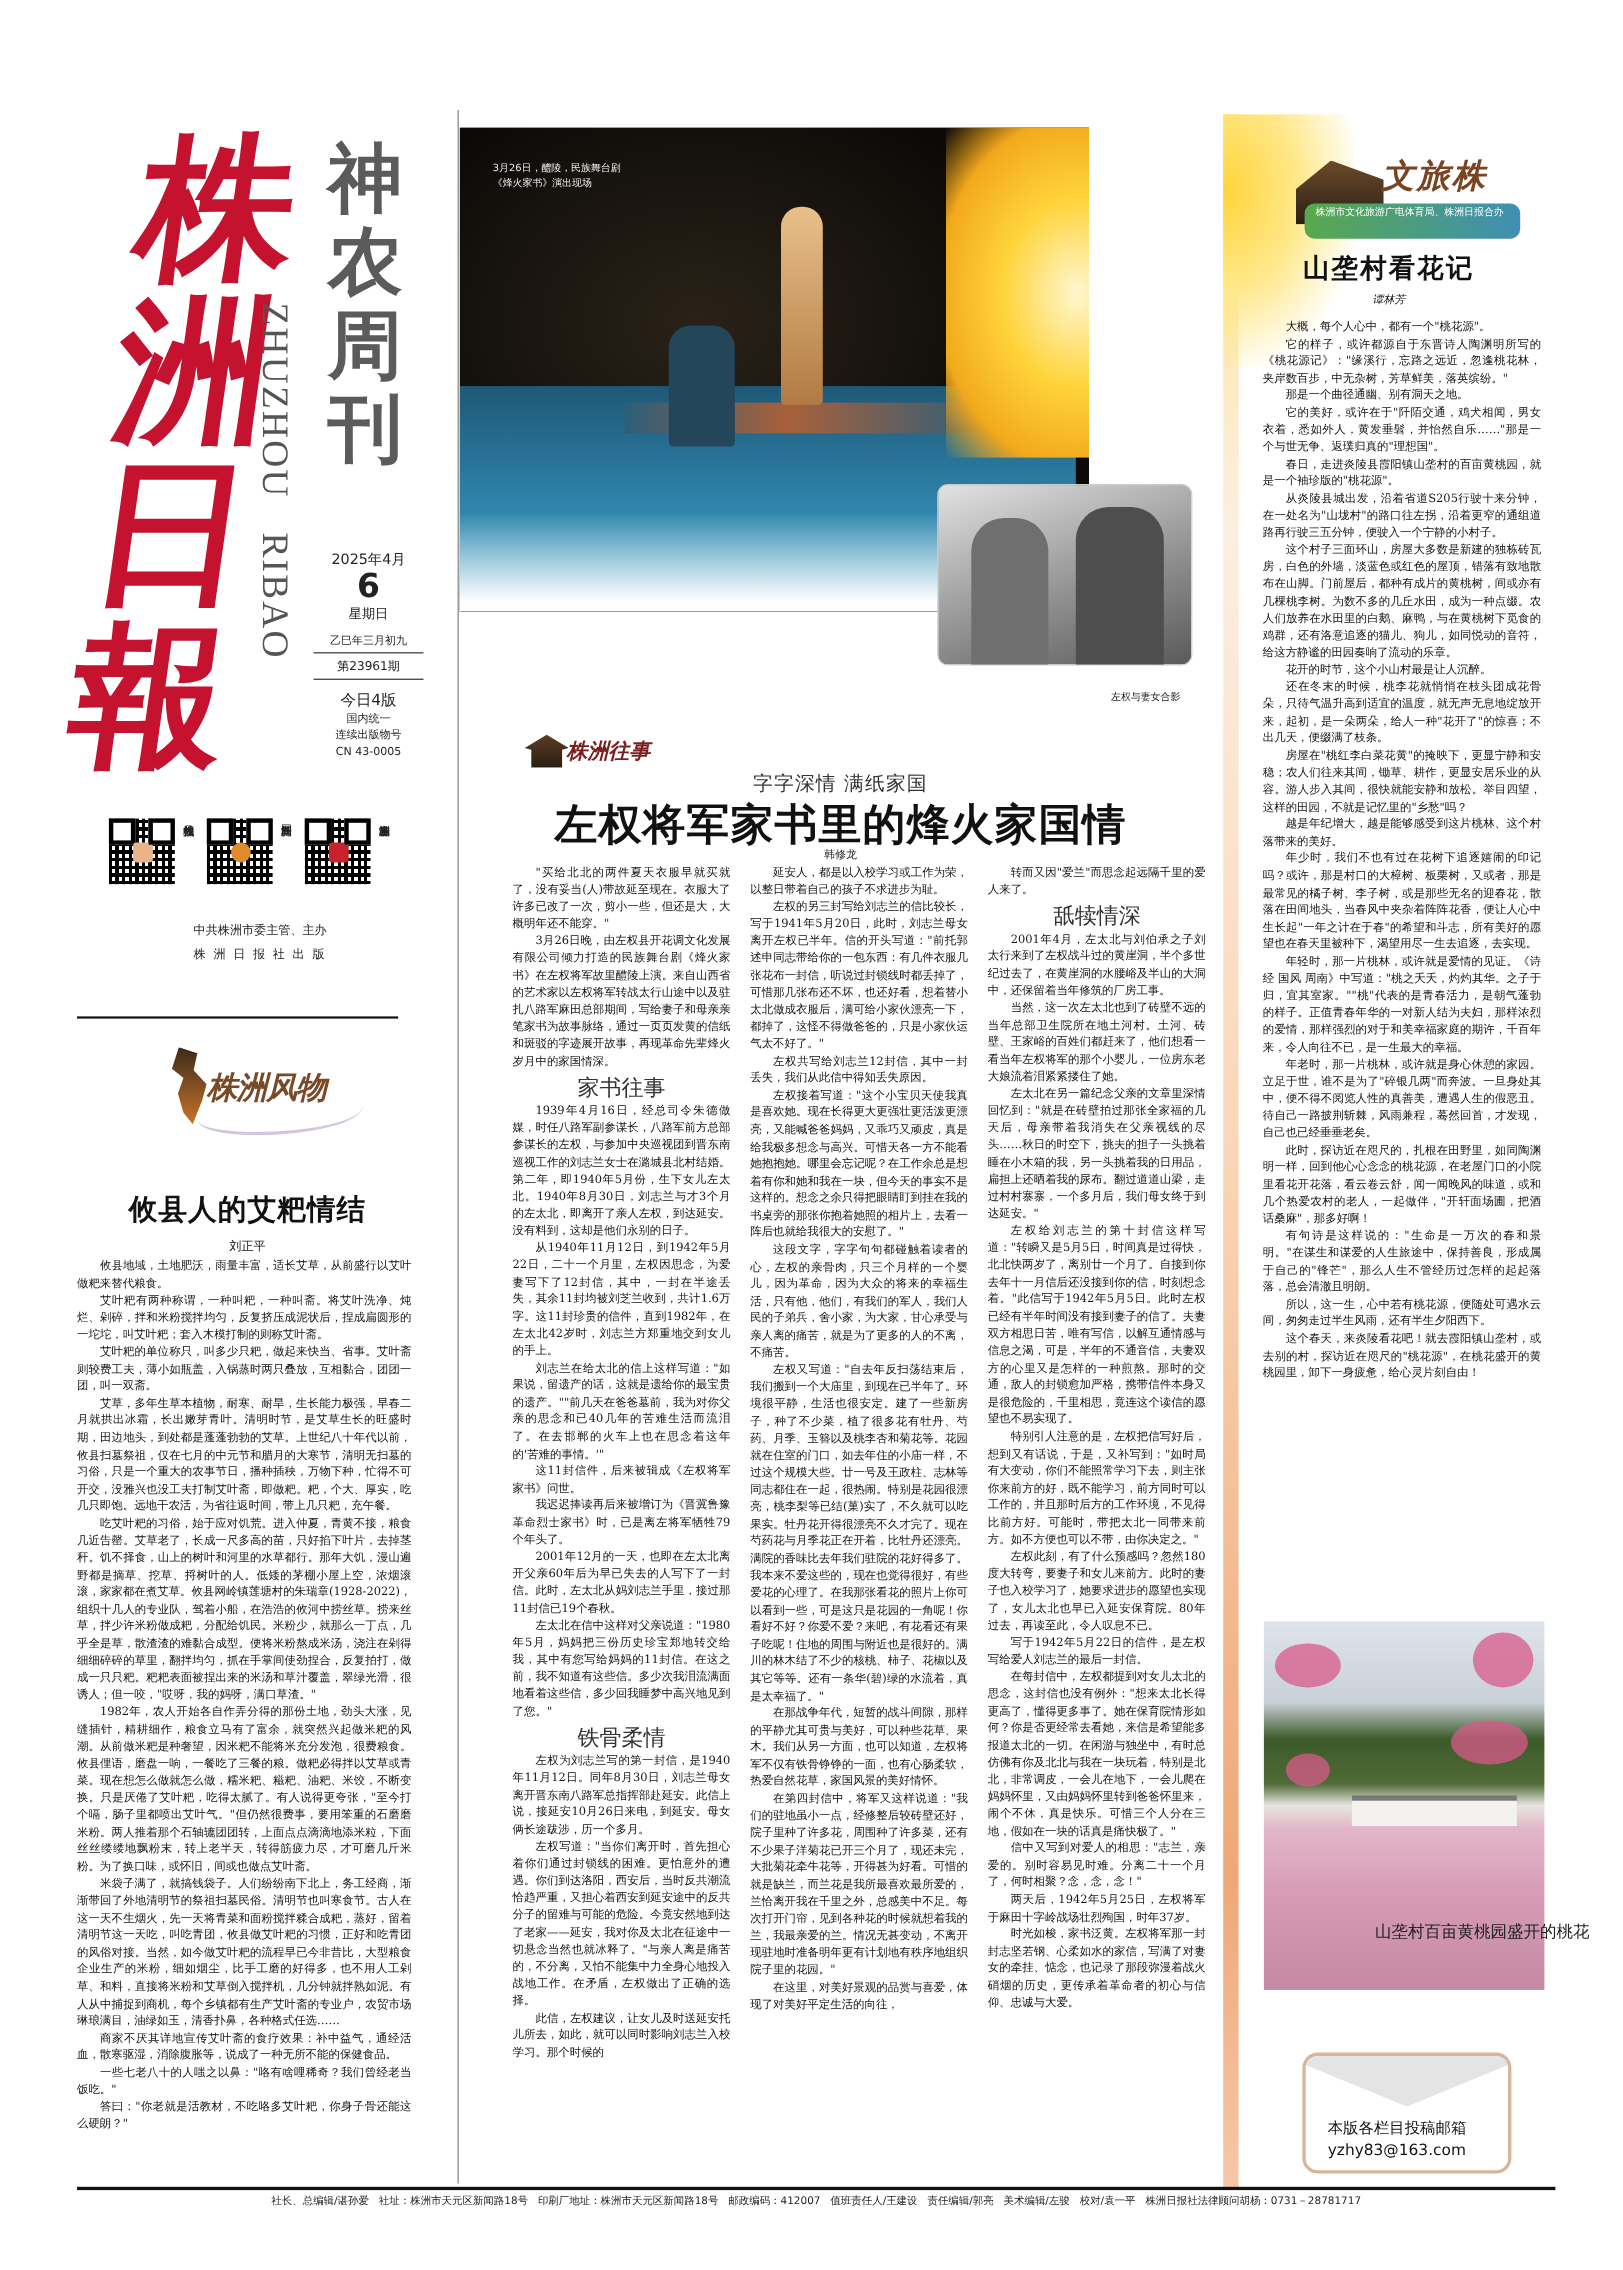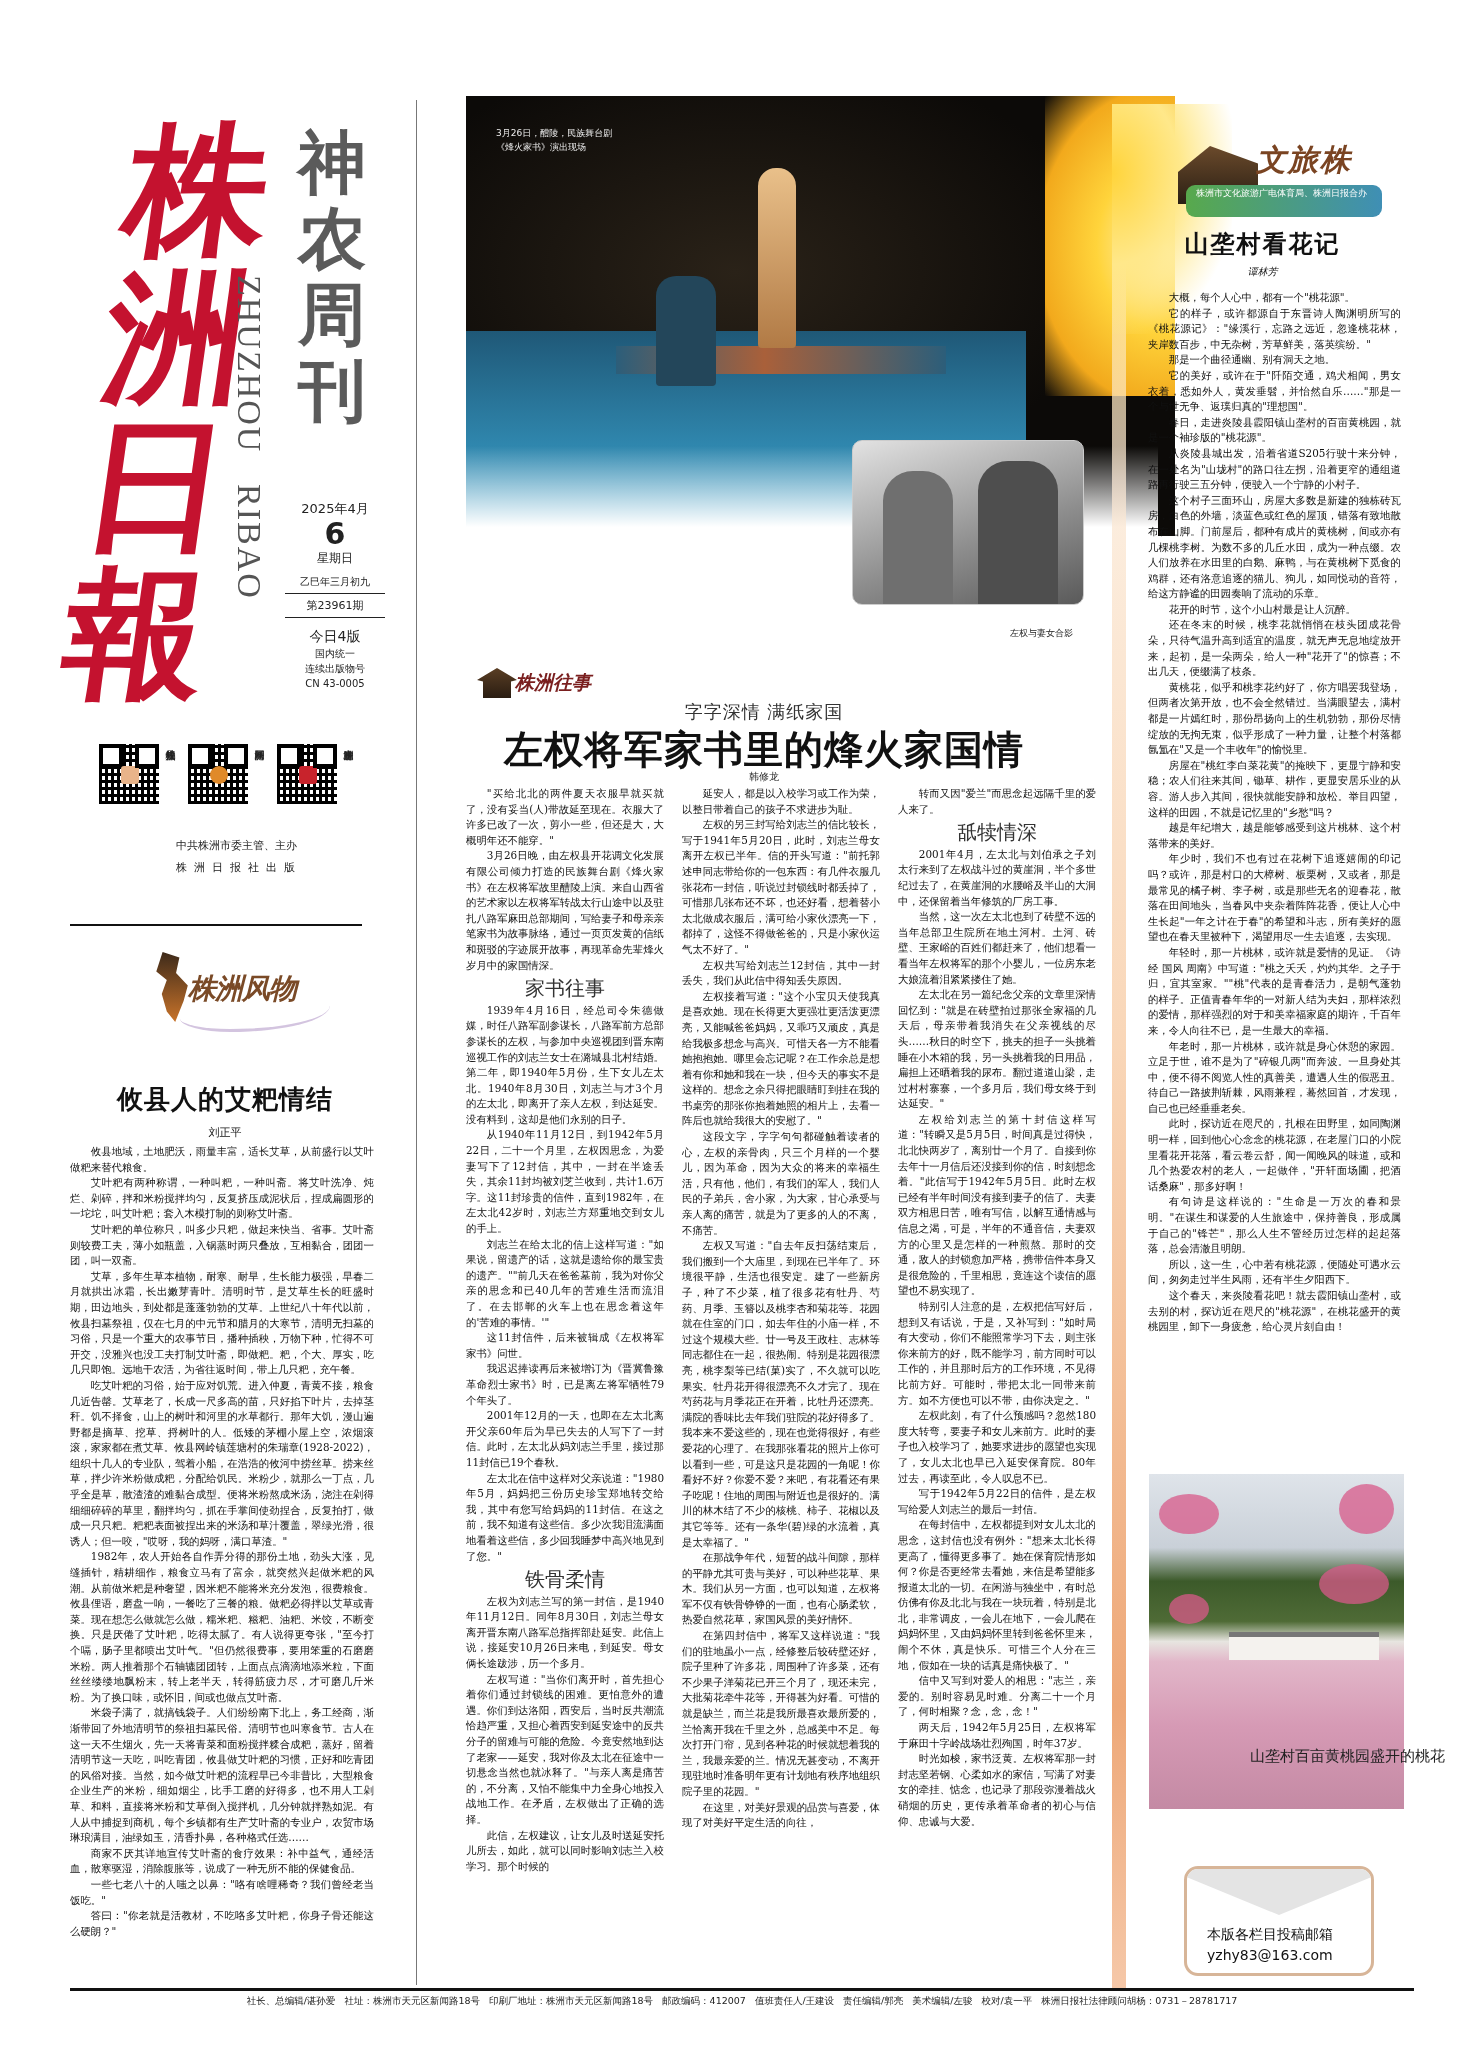--- a/index.html
+++ b/index.html
@@ -44,21 +44,21 @@
   .fengwu-swoosh { position: absolute; left: 110px; top: 40px; width: 150px; height: 40px; border-bottom: 3px solid #c9b6d8; border-radius: 0 0 80% 40%; opacity: .8; }
   .fengwu-title { position: absolute; left: 118px; top: 18px; font-size: 28px; font-weight: bold; font-style: italic; color: #7a4a27; letter-spacing: -1px; }
   .article-title-left { text-align: center; font-family: "DejaVu Serif", "Liberation Serif", serif; font-weight: bold; font-size: 26px; margin-top: 40px; letter-spacing: 1px; }
   .byline { text-align: center; font-size: 11px; margin: 8px 0 4px; }
   .body-text { font-family: "DejaVu Serif", "Liberation Serif", serif; font-size: 10.4px; line-height: 15.6px; text-align: justify; color: #111; }
   .body-text p { text-indent: 2em; }
   .left-col .body-text { width: 304px; margin-top: 2px; }
   .vrule-left { position: absolute; left: 416px; top: 100px; width: 1px; height: 1885px; background: #777; }
 
   
-  .hero { position: absolute; left: 418px; top: 96px; width: 709px; height: 440px; background: radial-gradient(ellipse at 38% 40%, #2a2218 0%, #0c0a08 60%); overflow: hidden; margin-left: 48px; }
+  .hero { position: absolute; left: 418px; top: 116px; width: 572px; height: 440px; background: radial-gradient(ellipse at 38% 40%, #2a2218 0%, #0c0a08 60%); overflow: hidden; }
   .hero-stage { position: absolute; left: 0; top: 235px; width: 560px; height: 205px; background: linear-gradient(180deg, #1f5877 0%, #2f86ad 55%, #3a9ac2 100%); }
   .hero-plinth { position: absolute; left: 150px; top: 250px; width: 330px; height: 28px; background: linear-gradient(90deg,#2c5e7a,#a9603a 45%,#2c5e7a); }
   .hero-statue { position: absolute; left: 292px; top: 72px; width: 38px; height: 180px; background: linear-gradient(180deg,#e9c08a,#b17a45); border-radius: 18px 18px 4px 4px; }
   .hero-figures { position: absolute; left: 190px; top: 180px; width: 60px; height: 110px; background: #23465a; border-radius: 20px 20px 4px 4px; }
   .hero-fire { position: absolute; right: -40px; top: 0; width: 170px; height: 300px; background: radial-gradient(ellipse at 70% 50%, #fff7cf 0%, #ffd43b 40%, #f2a91c 75%, rgba(255,255,255,0) 100%); }
   .hero-fade { position: absolute; left: 0; bottom: 0; width: 692px; height: 90px; background: linear-gradient(180deg, rgba(255,255,255,0), #fff 90%); }
   .hero-caption { position: absolute; left: 30px; top: 30px; font-size: 9px; line-height: 14px; color: #eee; }
   .inset-photo { position: absolute; left: 852px; top: 440px; width: 232px; height: 165px; border-radius: 10px; background: linear-gradient(160deg,#e2e2e2,#8d8d8d 60%,#5a5a5a); border: 1px solid #ccc; overflow: hidden; }
   .inset-photo .p1 { position: absolute; left: 30px; top: 30px; width: 70px; height: 135px; background: #6f6f6f; border-radius: 30px 30px 0 0; }
   .inset-photo .p2 { position: absolute; left: 125px; top: 20px; width: 80px; height: 145px; background: #4e4e4e; border-radius: 30px 30px 0 0; }
@@ -262,21 +262,20 @@
 <div class="right-body body-text" id="rbody">
     <p>大概，每个人心中，都有一个"桃花源"。</p>
     <p>它的样子，或许都源自于东晋诗人陶渊明所写的《桃花源记》："缘溪行，忘路之远近，忽逢桃花林，夹岸数百步，中无杂树，芳草鲜美，落英缤纷。"</p>
     <p>那是一个曲径通幽、别有洞天之地。</p>
     <p>它的美好，或许在于"阡陌交通，鸡犬相闻，男女衣着，悉如外人，黄发垂髫，并怡然自乐……"那是一个与世无争、返璞归真的"理想国"。</p>
     <p>春日，走进炎陵县霞阳镇山垄村的百亩黄桃园，就是一个袖珍版的"桃花源"。</p>
     <p>从炎陵县城出发，沿着省道S205行驶十来分钟，在一处名为"山垅村"的路口往左拐，沿着更窄的通组道路再行驶三五分钟，便驶入一个宁静的小村子。</p>
     <p>这个村子三面环山，房屋大多数是新建的独栋砖瓦房，白色的外墙，淡蓝色或红色的屋顶，错落有致地散布在山脚。门前屋后，都种有成片的黄桃树，间或亦有几棵桃李树。为数不多的几丘水田，成为一种点缀。农人们放养在水田里的白鹅、麻鸭，与在黄桃树下觅食的鸡群，还有洛意追逐的猫儿、狗儿，如同悦动的音符，给这方静谧的田园奏响了流动的乐章。</p>
     <p>花开的时节，这个小山村最是让人沉醉。</p>
     <p>还在冬末的时候，桃李花就悄悄在枝头团成花骨朵，只待气温升高到适宜的温度，就无声无息地绽放开来，起初，是一朵两朵，给人一种"花开了"的惊喜；不出几天，便缀满了枝条。</p>
-    <p>黄桃花，似乎和桃李花约好了，你方唱罢我登场，但两者次第开放，也不会全然错过。当满眼望去，满村都是一片嫣红时，那份昂扬向上的生机勃勃，那份尽情绽放的无拘无束，似乎形成了一种力量，让整个村落都氤氲在"又是一个丰收年"的愉悦里。</p>
     <p>房屋在"桃红李白菜花黄"的掩映下，更显宁静和安稳；农人们往来其间，锄草、耕作，更显安居乐业的从容。游人步入其间，很快就能安静和放松。举目四望，这样的田园，不就是记忆里的"乡愁"吗？</p>
     <p>越是年纪增大，越是能够感受到这片桃林、这个村落带来的美好。</p>
     <p>年少时，我们不也有过在花树下追逐嬉闹的印记吗？或许，那是村口的大樟树、板栗树，又或者，那是最常见的橘子树、李子树，或是那些无名的迎春花，散落在田间地头，当春风中夹杂着阵阵花香，便让人心中生长起"一年之计在于春"的希望和斗志，所有美好的愿望也在春天里被种下，渴望用尽一生去追逐，去实现。</p>
     <p>年轻时，那一片桃林，或许就是爱情的见证。《诗经 国风 周南》中写道："桃之夭夭，灼灼其华。之子于归，宜其室家。""桃"代表的是青春活力，是朝气蓬勃的样子。正值青春年华的一对新人结为夫妇，那样浓烈的爱情，那样强烈的对于和美幸福家庭的期许，千百年来，令人向往不已，是一生最大的幸福。</p>
     <p>年老时，那一片桃林，或许就是身心休憩的家园。立足于世，谁不是为了"碎银几两"而奔波。一旦身处其中，便不得不阅览人性的真善美，遭遇人生的假恶丑。待自己一路披荆斩棘，风雨兼程，蓦然回首，才发现，自己也已经垂垂老矣。</p>
     <p>此时，探访近在咫尺的，扎根在田野里，如同陶渊明一样，回到他心心念念的桃花源，在老屋门口的小院里看花开花落，看云卷云舒，闻一闻晚风的味道，或和几个热爱农村的老人，一起做伴，"开轩面场圃，把酒话桑麻"，那多好啊！</p>
     <p>有句诗是这样说的："生命是一万次的春和景明。"在谋生和谋爱的人生旅途中，保持善良，形成属于自己的"锋芒"，那么人生不管经历过怎样的起起落落，总会清澈且明朗。</p>
     <p>所以，这一生，心中若有桃花源，便随处可遇水云间，匆匆走过半生风雨，还有半生夕阳西下。</p>
     <p>这个春天，来炎陵看花吧！就去霞阳镇山垄村，或去别的村，探访近在咫尺的"桃花源"，在桃花盛开的黄桃园里，卸下一身疲惫，给心灵片刻自由！</p>
   </div>

